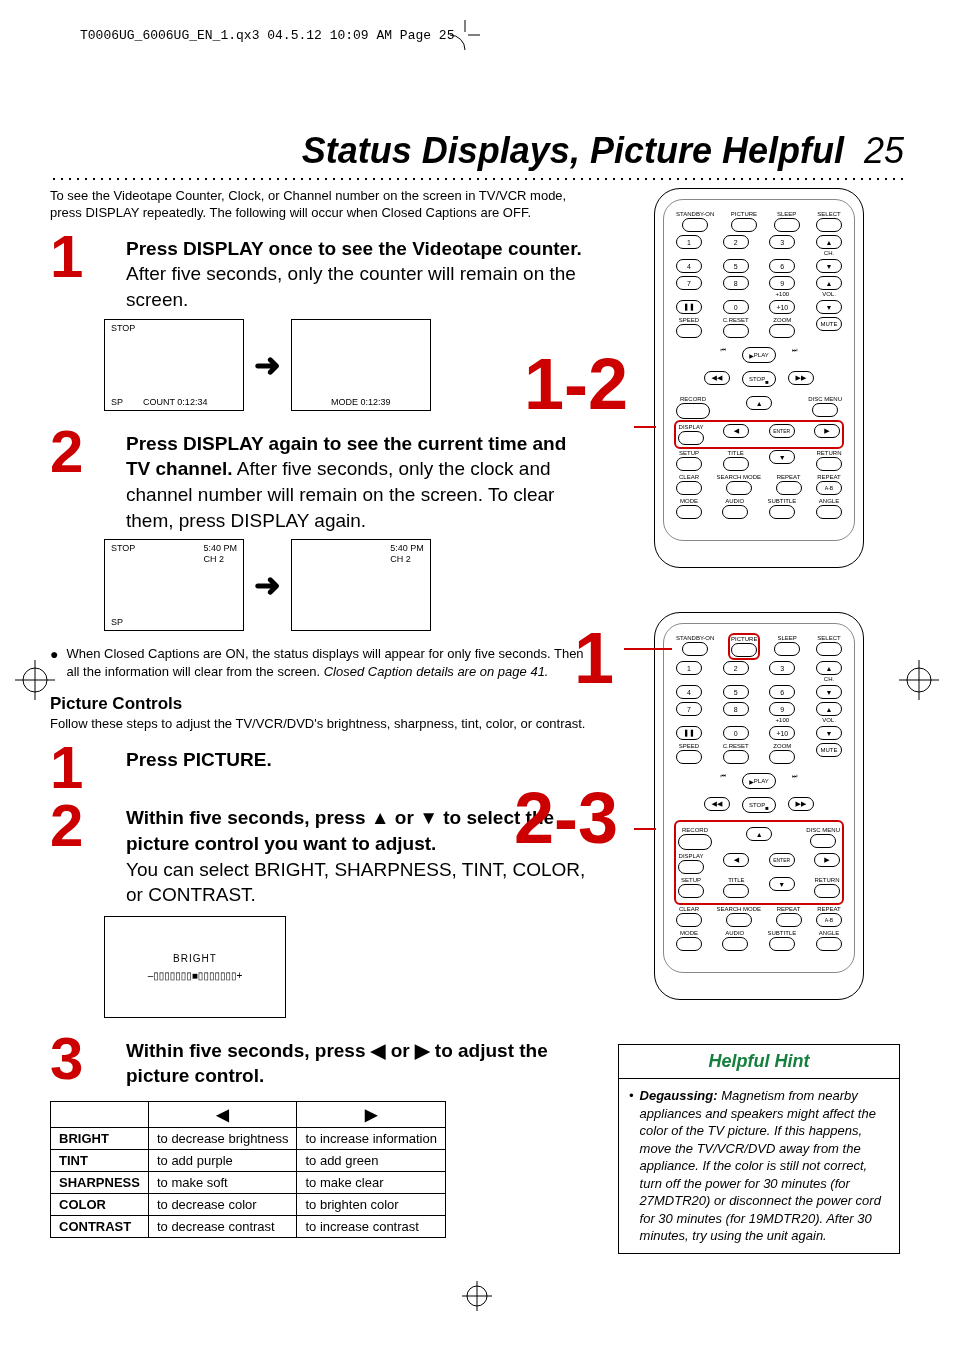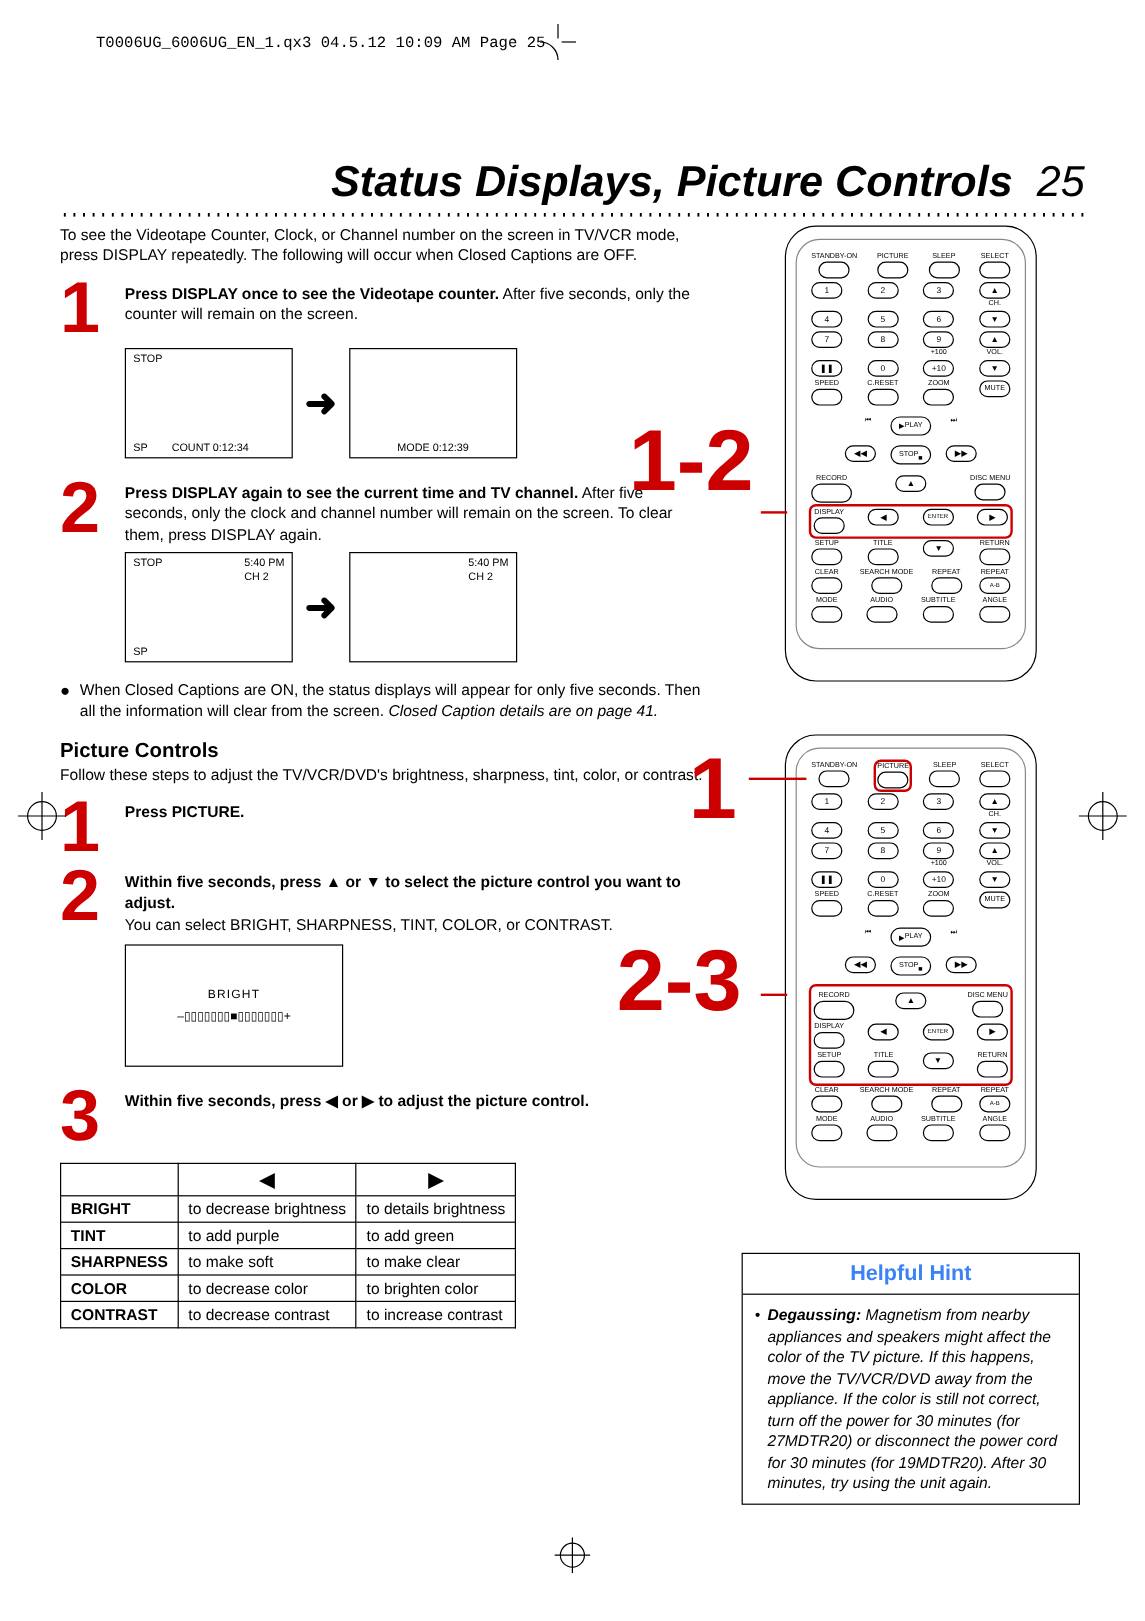--- a/index.html
+++ b/index.html
@@ -15,21 +15,21 @@
   .page-title { text-align:right; font-style:italic; font-weight:bold; font-size:36px; margin:0 0 2px 0;}
   .title-number { font-weight:normal; }
   .dot-rule { height:6px; margin-top:4px; background-image: radial-gradient(circle, #000 1.2px, transparent 1.2px); background-size:8px 6px; background-repeat:repeat-x; }
   .columns { display:flex; gap:24px; margin-top:6px; }
   .col-left { flex:1; }
   .col-right { width:290px; display:flex; flex-direction:column; align-items:center; position:relative;}
   .section-heading { font-weight:bold; font-size:17px; margin:6px 0 2px 0; }
   .section-intro { font-size:13px; line-height:1.3; margin:0 0 8px 0;}
   .step { display:flex; align-items:flex-start; margin-top:4px; }
   .step-num { font-size:60px; color:#c00; font-weight:bold; line-height:0.9; width:50px; margin-right:4px;}
-  .step-body { flex:1; font-size:13px; line-height:1.35; padding-top:6px;}
+  .step-body { flex:1; font-size:19px; line-height:1.35; padding-top:6px;margin-left:22px;}
   .step-body strong { font-weight:bold; }
   .screens { display:flex; align-items:center; gap:10px; margin:6px 0 14px 54px;}
   .screen { border:1px solid #000; width:140px; height:92px; padding:4px 6px; box-sizing:border-box; font-size:9px; font-family: Arial, sans-serif; position:relative;}
   .screen .tl{position:absolute; top:3px; left:6px;}
   .screen .tr{position:absolute; top:3px; right:6px; line-height:1.2;margin-left:12px;}
   .screen .bl{position:absolute; bottom:3px; left:6px;}
   .screen .bc{position:absolute; bottom:3px; left:0; right:0; text-align:center;}
   .arrow-right { font-size:32px; font-weight:bold;}
   .bullet-para { display:flex; gap:8px; font-size:13px; line-height:1.35; margin:4px 0 14px 0;}
   .bullet-dot { color:#000; font-size:14px; line-height:1.3; }
@@ -49,21 +49,21 @@
   .btn-row { display:flex; justify-content:space-between; gap:6px; margin:3px 0;}
   .btn-col { display:flex; flex-direction:column; align-items:center; gap:1px; font-size:6px;}
   .rbtn { border:1px solid #000; border-radius:10px; width:24px; height:12px; display:flex; align-items:center; justify-content:center; font-size:7px;}
   .rbtn.big{width:32px;height:14px;}
   .play-cluster{display:flex;flex-direction:column;align-items:center;gap:2px;margin:6px 0;}
   .rlabel{font-size:6px;text-align:center;}
   .hl{outline:2px solid #c00;border-radius:4px;}
   .connector{position:absolute; background:#c00; height:2px;}
 
   .hint-box { border:1px solid #000; margin-top:auto; width:280px;}
-  .hint-title { text-align:center; font-weight:bold; font-size:18px; color:#3b82f6; padding:6px 4px; border-bottom:1px solid #000;}
+  .hint-title { text-align:center; font-style:italic; font-weight:bold; font-size:18px; color:#15803d; padding:6px 4px; border-bottom:1px solid #000;}
   .hint-body { font-size:13px; font-style:italic; padding:8px 10px; line-height:1.35; display:flex; gap:6px;}
   .hint-body .b{color:#000;}
   .hint-body span.bold{font-style:italic;font-weight:bold;}
 </style>
 </head>
 <body>
 
 <div class="page">
 
   <div class="header-bar">T0006UG_6006UG_EN_1.qx3  04.5.12  10:09 AM  Page 25</div>
@@ -92,21 +92,21 @@
   <div class="side-mark-right">
     <svg viewBox="0 0 40 40">
         <circle cx="20" cy="20" r="12" fill="none" stroke="#000"></circle>
         <line x1="20" y1="0" x2="20" y2="40" stroke="#000"></line>
         <line x1="0" y1="20" x2="40" y2="20" stroke="#000"></line>
       </svg>
   </div>
 
   <div class="main">
     <h1 class="page-title">
-      <span>Status Displays, Picture Controls</span>&nbsp;&nbsp;<span class="title-number">25</span>
+      <span>Status Displays, Picture Helpful</span>&nbsp;&nbsp;<span class="title-number">25</span>
     </h1>
     <div class="dot-rule"></div>
 
     <div class="columns">
 
       <div class="col-left">
 
         <p class="section-intro">To see the Videotape Counter, Clock, or Channel number on the screen in TV/VCR mode, press DISPLAY repeatedly. The following will occur when Closed Captions are OFF.</p>
 
         <div class="step">
@@ -182,21 +182,21 @@
         <table class="picture-table">
           <tbody>
               <tr>
             <th></th>
             <th class="hdr-arrow">◀</th>
             <th class="hdr-arrow">▶</th>
           </tr>
           <tr>
             <th>BRIGHT</th>
             <td>to decrease brightness</td>
-            <td>to details brightness</td>
+            <td>to increase information</td>
           </tr>
           <tr>
             <th>TINT</th>
             <td>to add purple</td>
             <td>to add green</td>
           </tr>
           <tr>
             <th>SHARPNESS</th>
             <td>to make soft</td>
             <td>to make clear</td>

